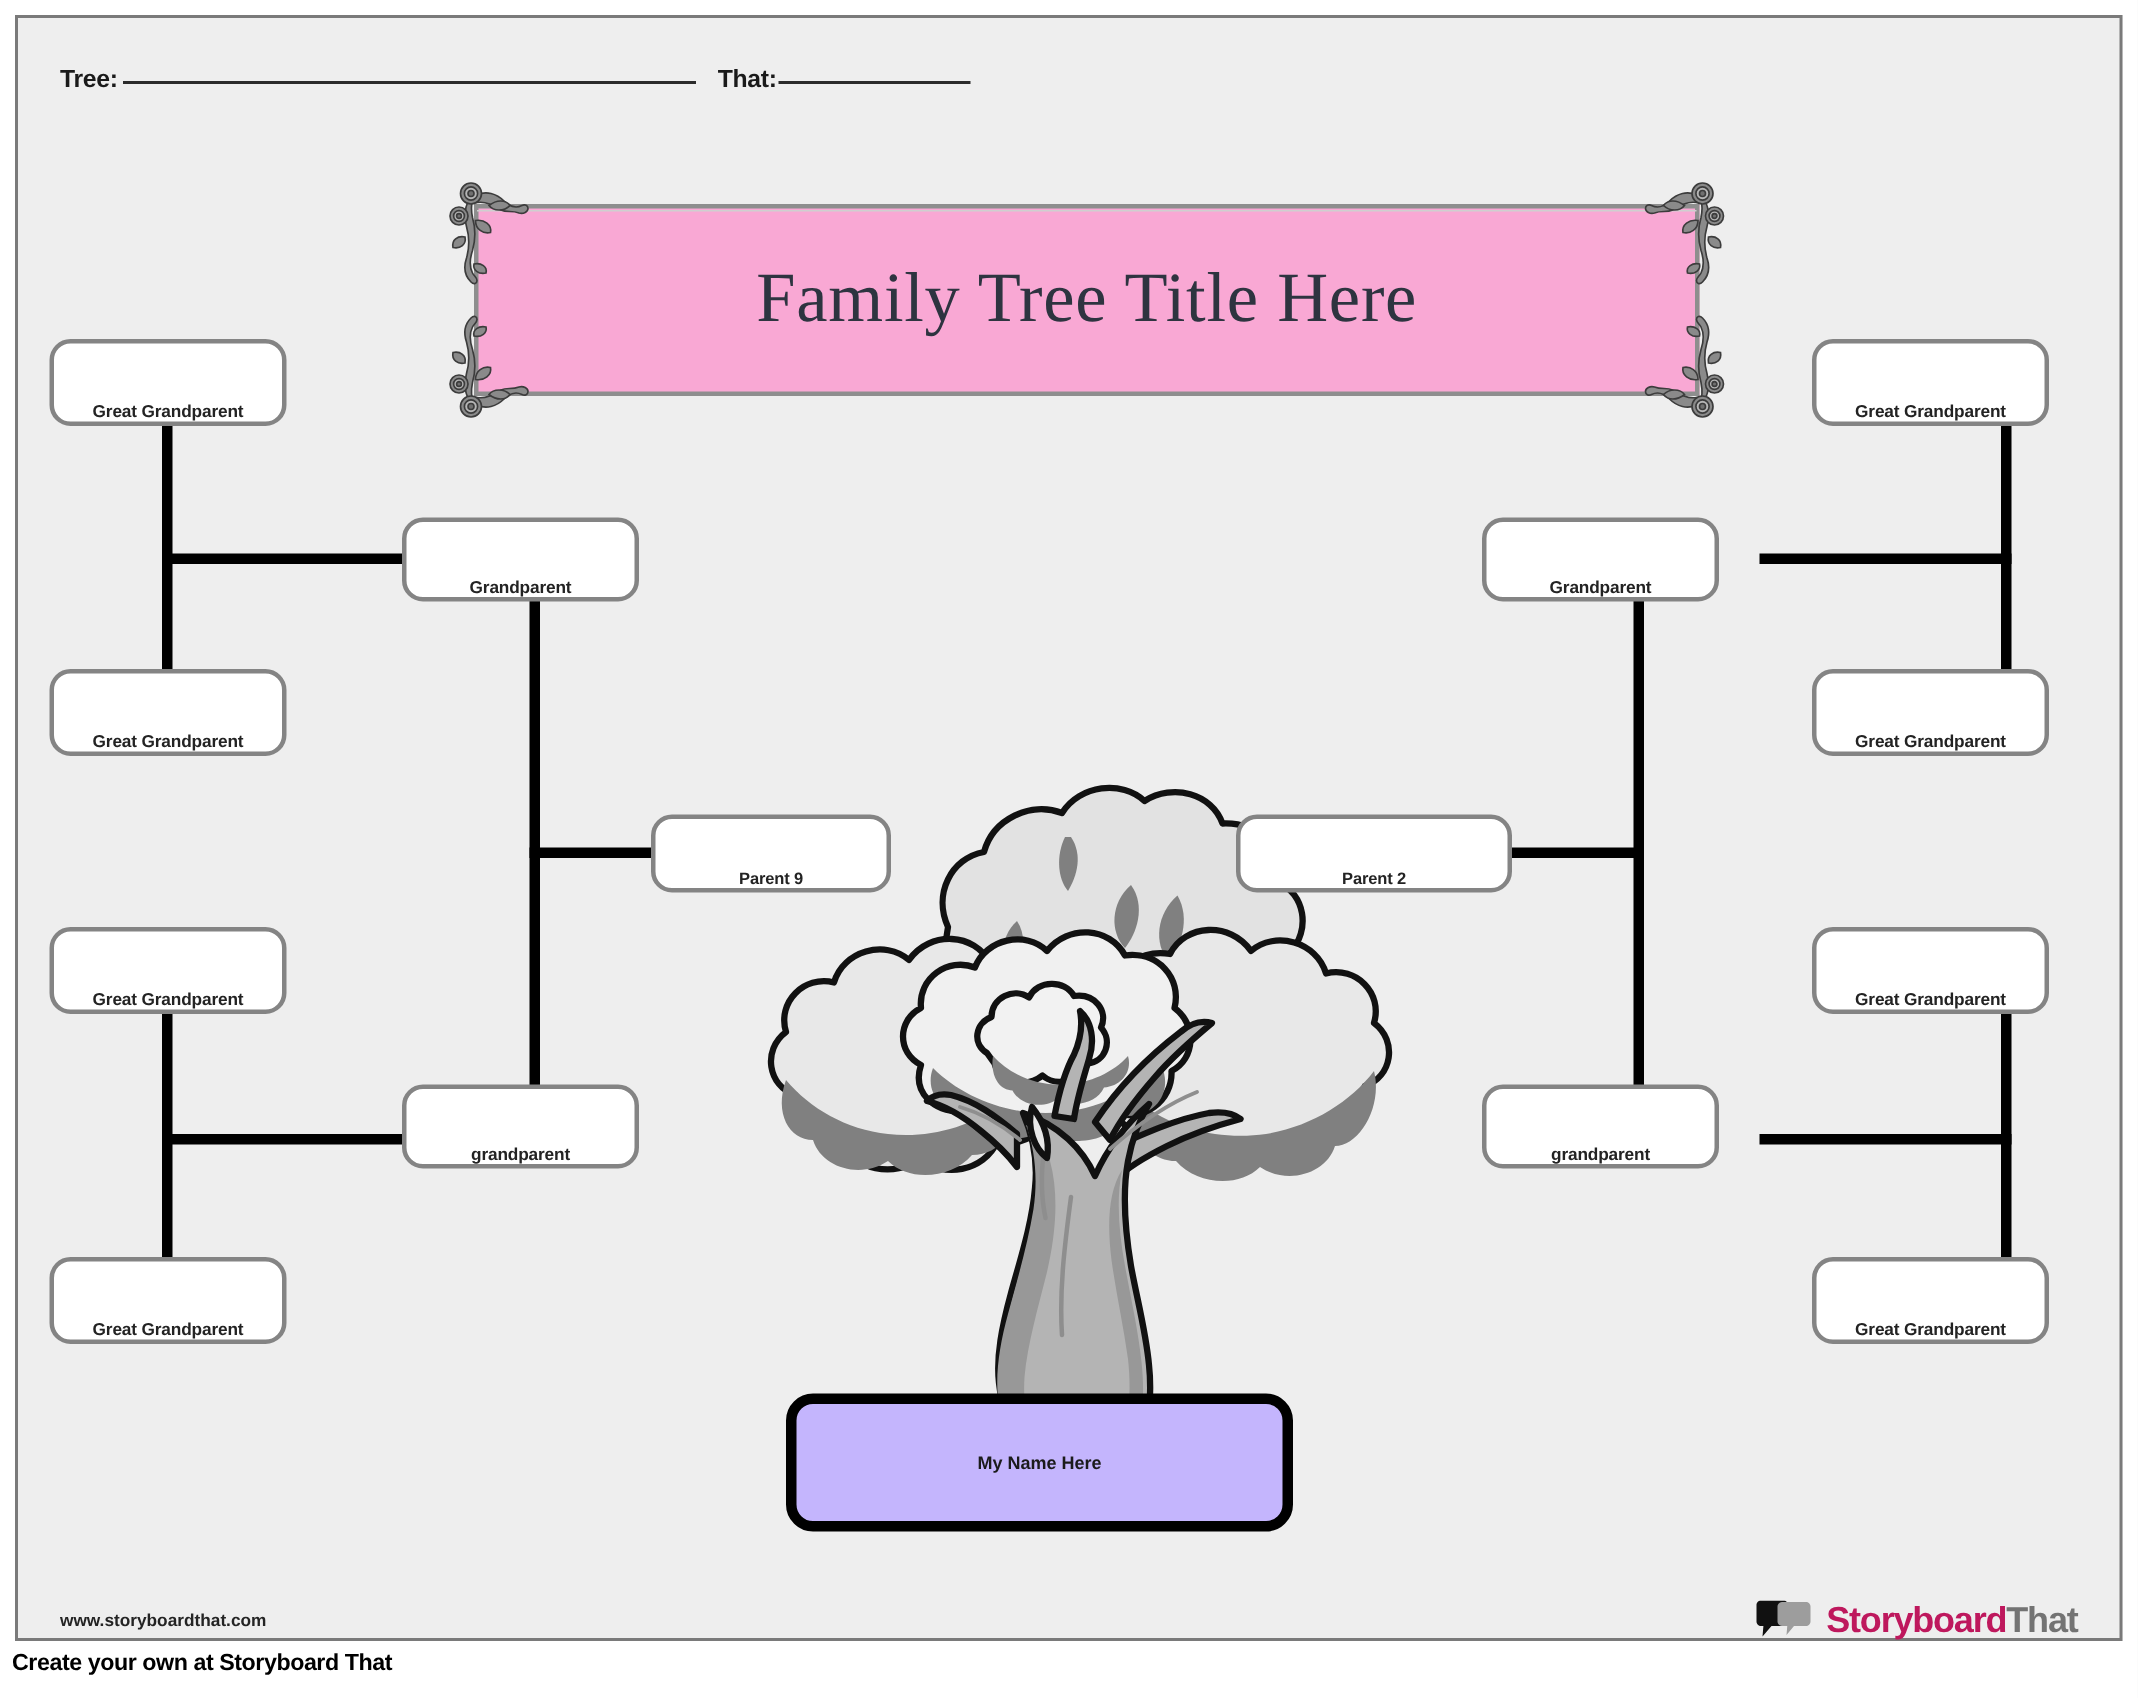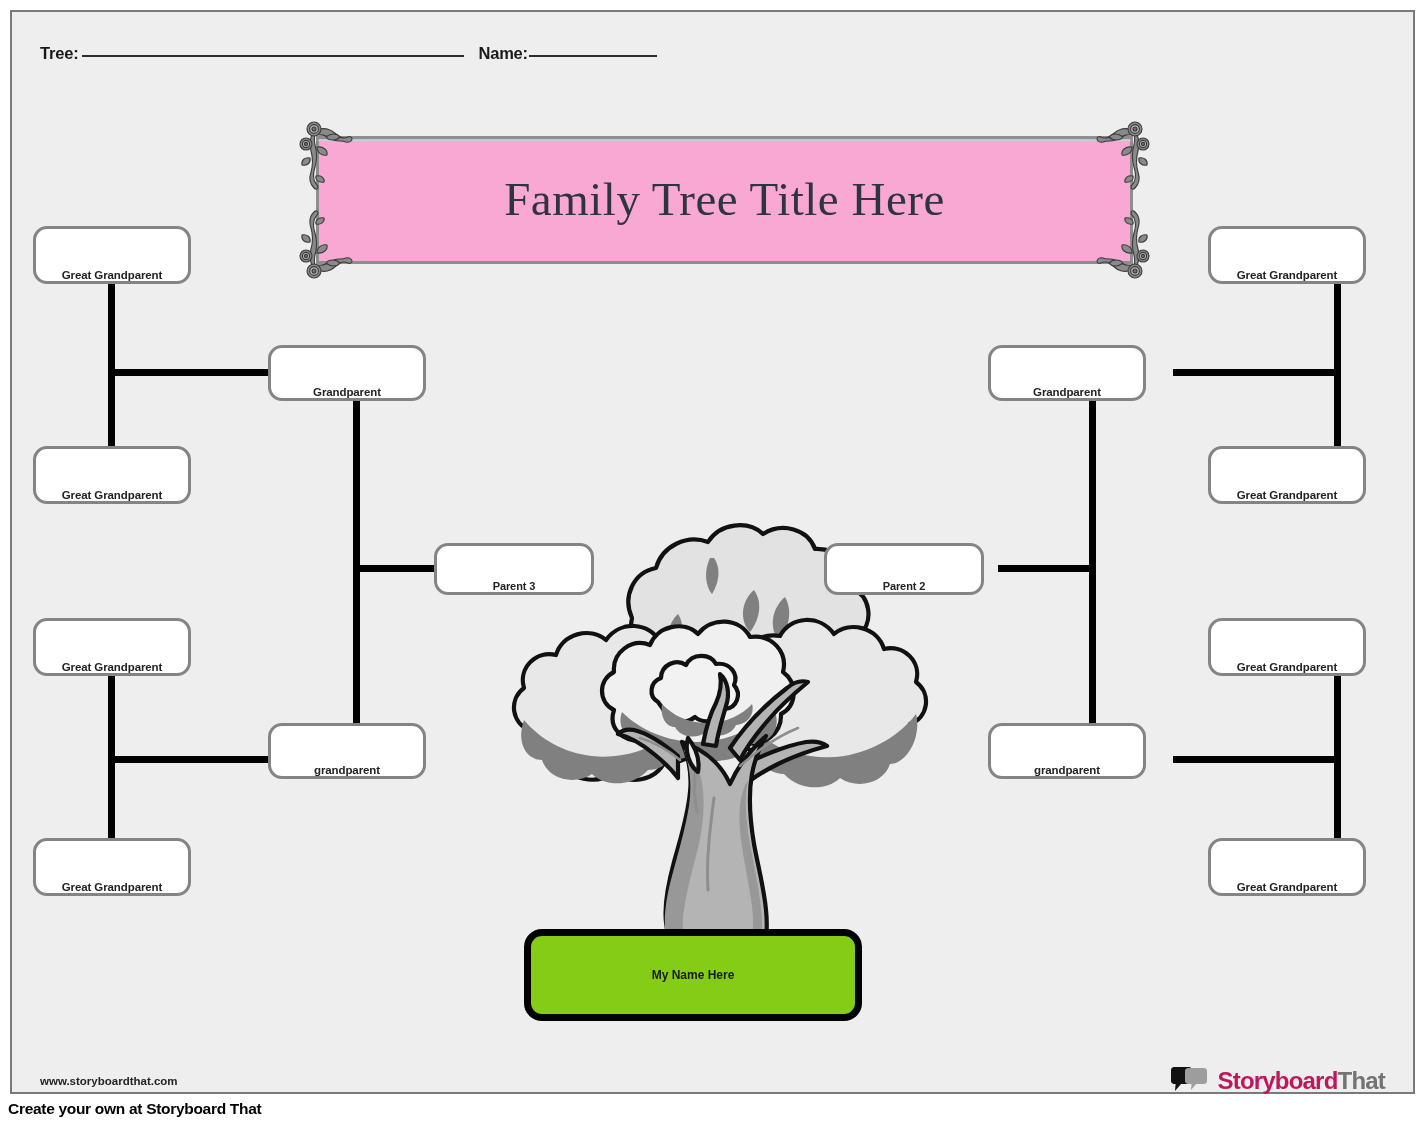--- a/index.html
+++ b/index.html
@@ -116,21 +116,21 @@
     letter-spacing: -0.1px;
     z-index: 6;
   }
   .pbox.small { font-size: 11px; }
 
   
   .pbox.parent { z-index: 9; }
 
   .namebox {
     position: absolute;
-    background: #84cc16;
+    background: #c4b5fd;
     border: 7px solid #000000;
     border-radius: 18px;
     display: flex;
     align-items: center;
     justify-content: center;
     font-size: 12px;
     font-weight: bold;
     color: #1b1b1b;
     z-index: 12;
   }
@@ -193,21 +193,21 @@
     text-align: center;
   }
 </style>
 </head>
 <body>
 
 <div id="page">
   <div class="sheet">
 
     <div class="namedate">
-      <span class="nd-label">Tree:</span><span class="nd-rule rule-name"></span><span class="nd-label nd-date">Name:</span><span class="nd-rule rule-date"></span>
+      <span class="nd-label">Tree:</span><span class="nd-rule rule-name"></span><span class="nd-label nd-date">That:</span><span class="nd-rule rule-date"></span>
     </div>
 
     <div class="title-frame">
       <div class="title-inner">
         <div class="title-text">Family Tree Title Here</div>
       </div>
 
       <div class="corner-orn orn-tl">
         <svg viewBox="0 0 62 72" xmlns="http://www.w3.org/2000/svg">
           <g fill="#8a8a8a" stroke="#3c3c3c" stroke-width="1.1">
@@ -488,23 +488,23 @@
     </div>
 
     <div class="pbox" style="left:976px; top:333px; width:158px; height:56px;">
       <span>Grandparent</span>
     </div>
     <div class="pbox" style="left:976px; top:711px; width:158px; height:56px;">
       <span>grandparent</span>
     </div>
 
     <div class="pbox parent small" style="left:422px; top:531px; width:160px; height:52px;">
-      <span>Parent 3</span>
-    </div>
-    <div class="pbox parent small" style="left:812px; top:531px; width:160px; height:52px;">
+      <span>Parent 9</span>
+    </div>
+    <div class="pbox parent small" style="left:812px; top:531px; width:184px; height:52px;">
       <span>Parent 2</span>
     </div>
 
     <div class="namebox" style="left:512px; top:917px; width:338px; height:92px;">
       <span>My Name Here</span>
     </div>
 
     <div class="site-url">www.storyboardthat.com</div>
 
     <div class="logo">

